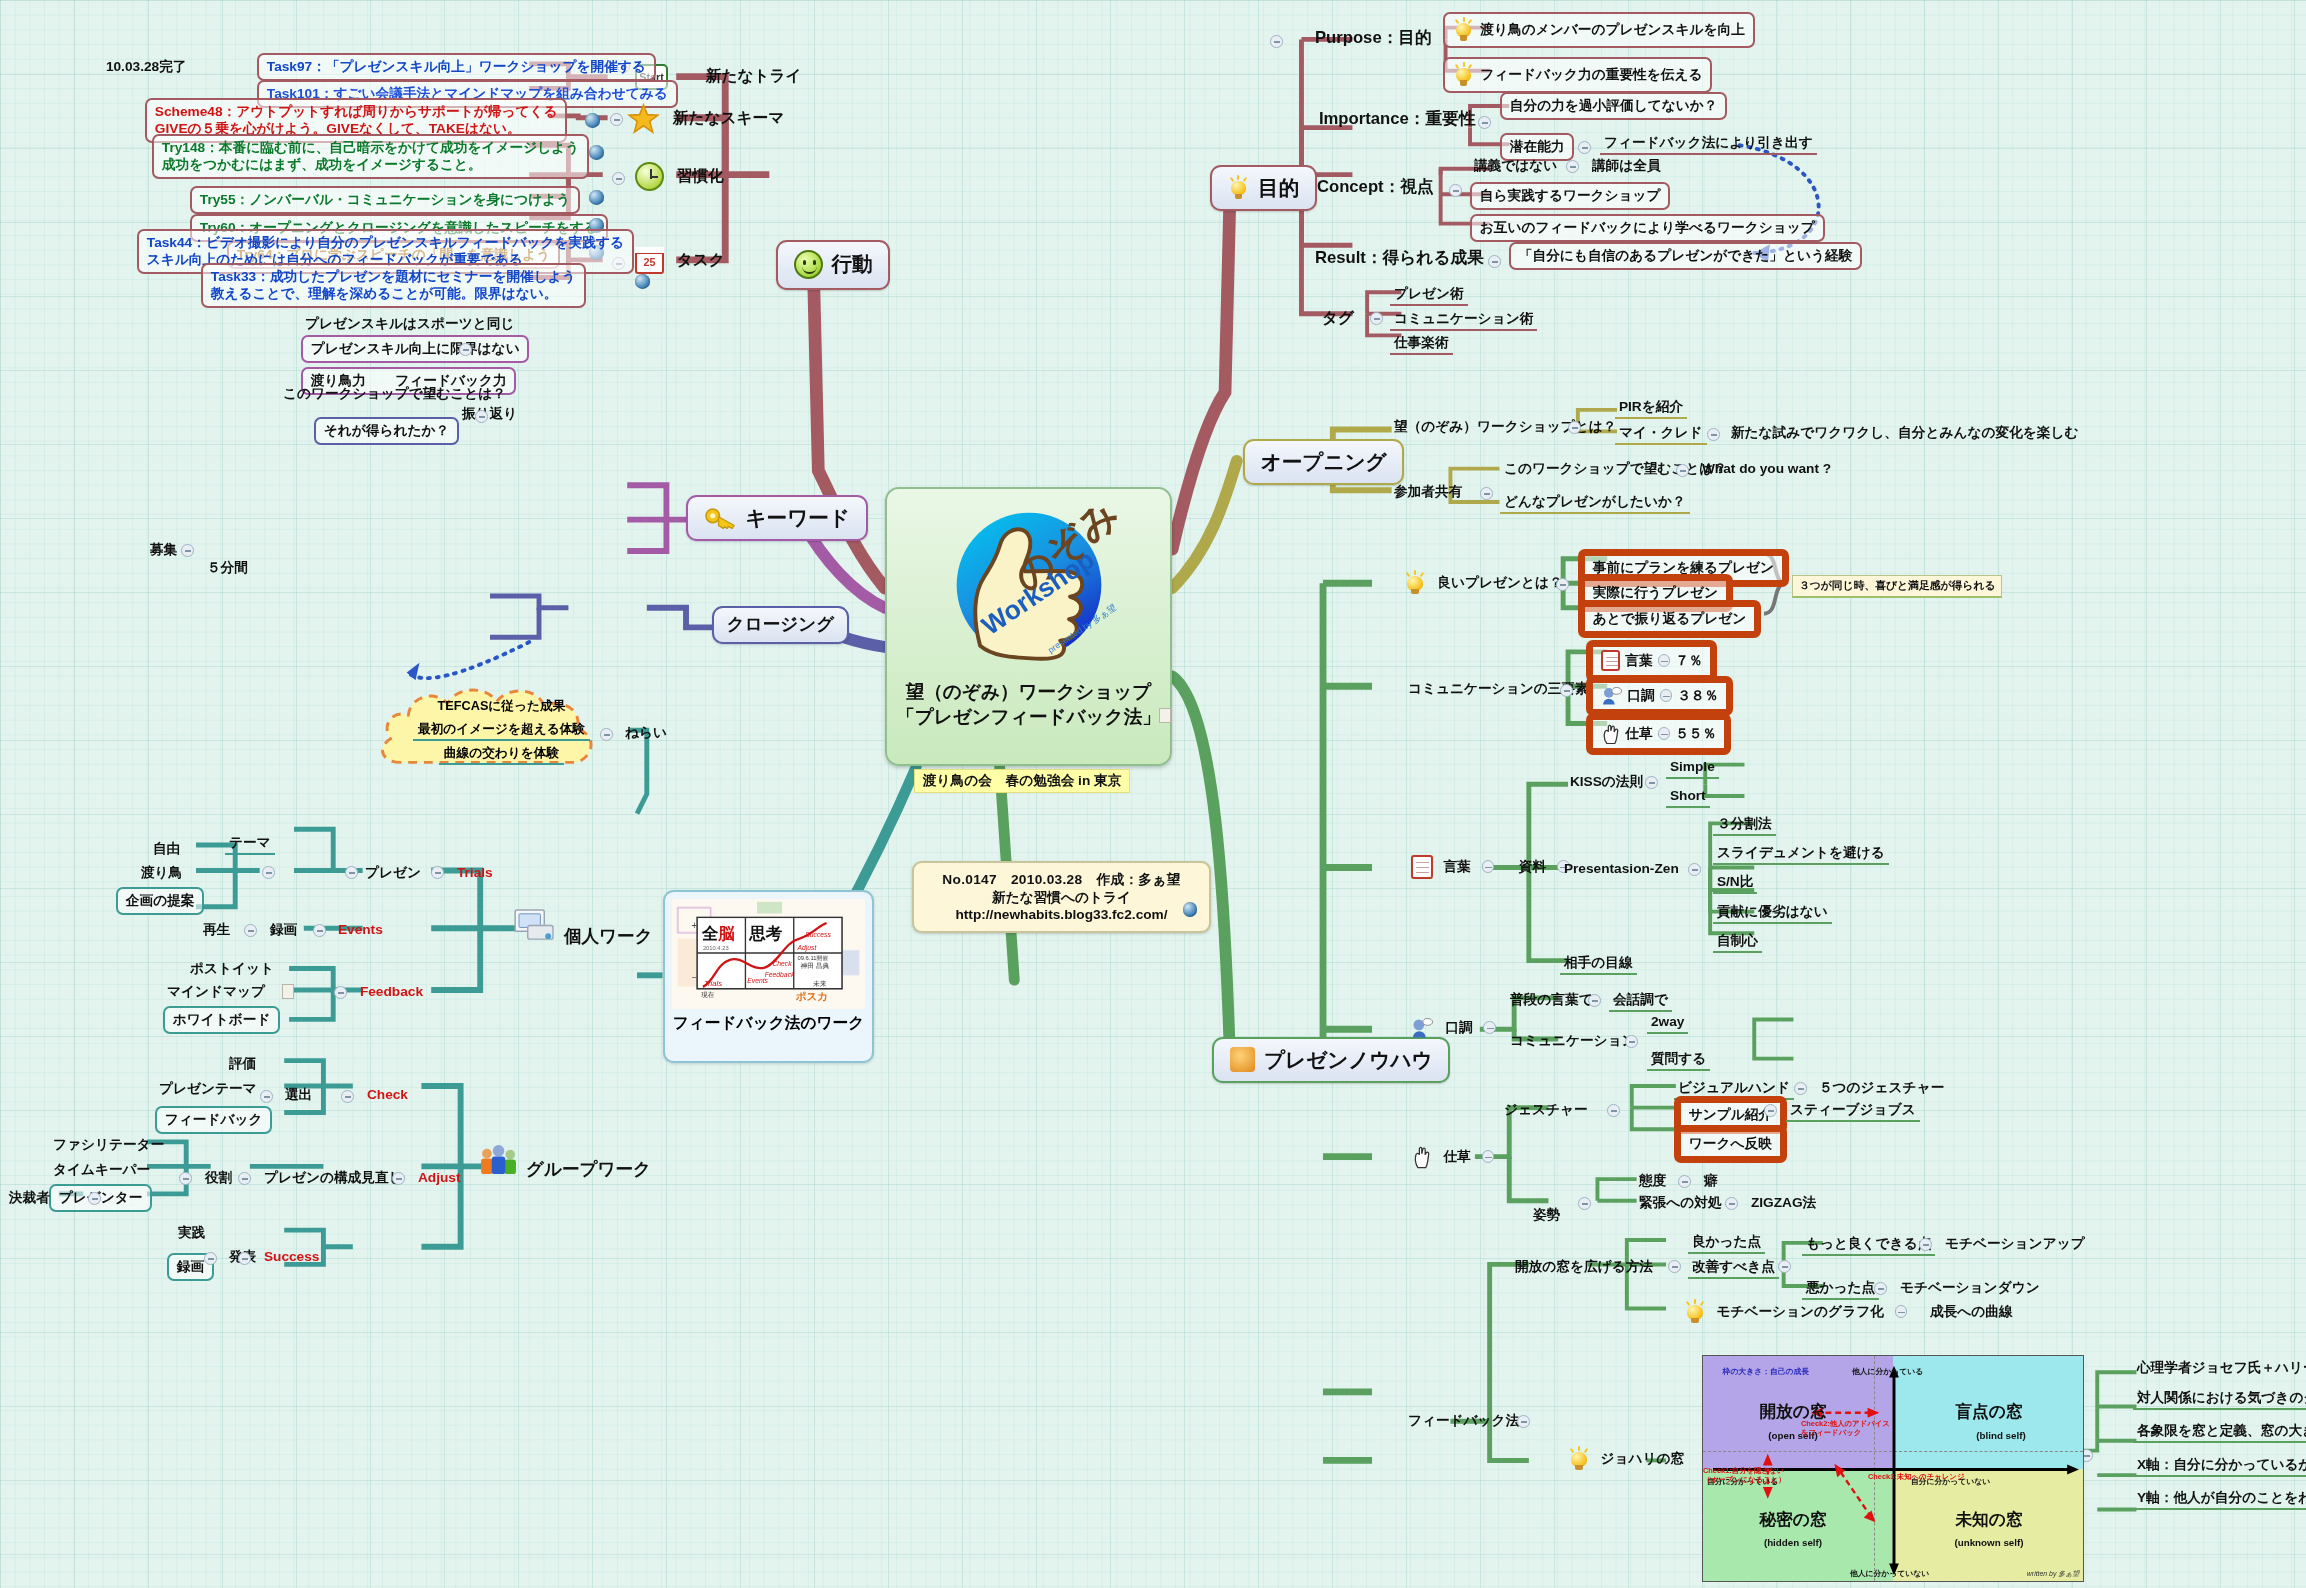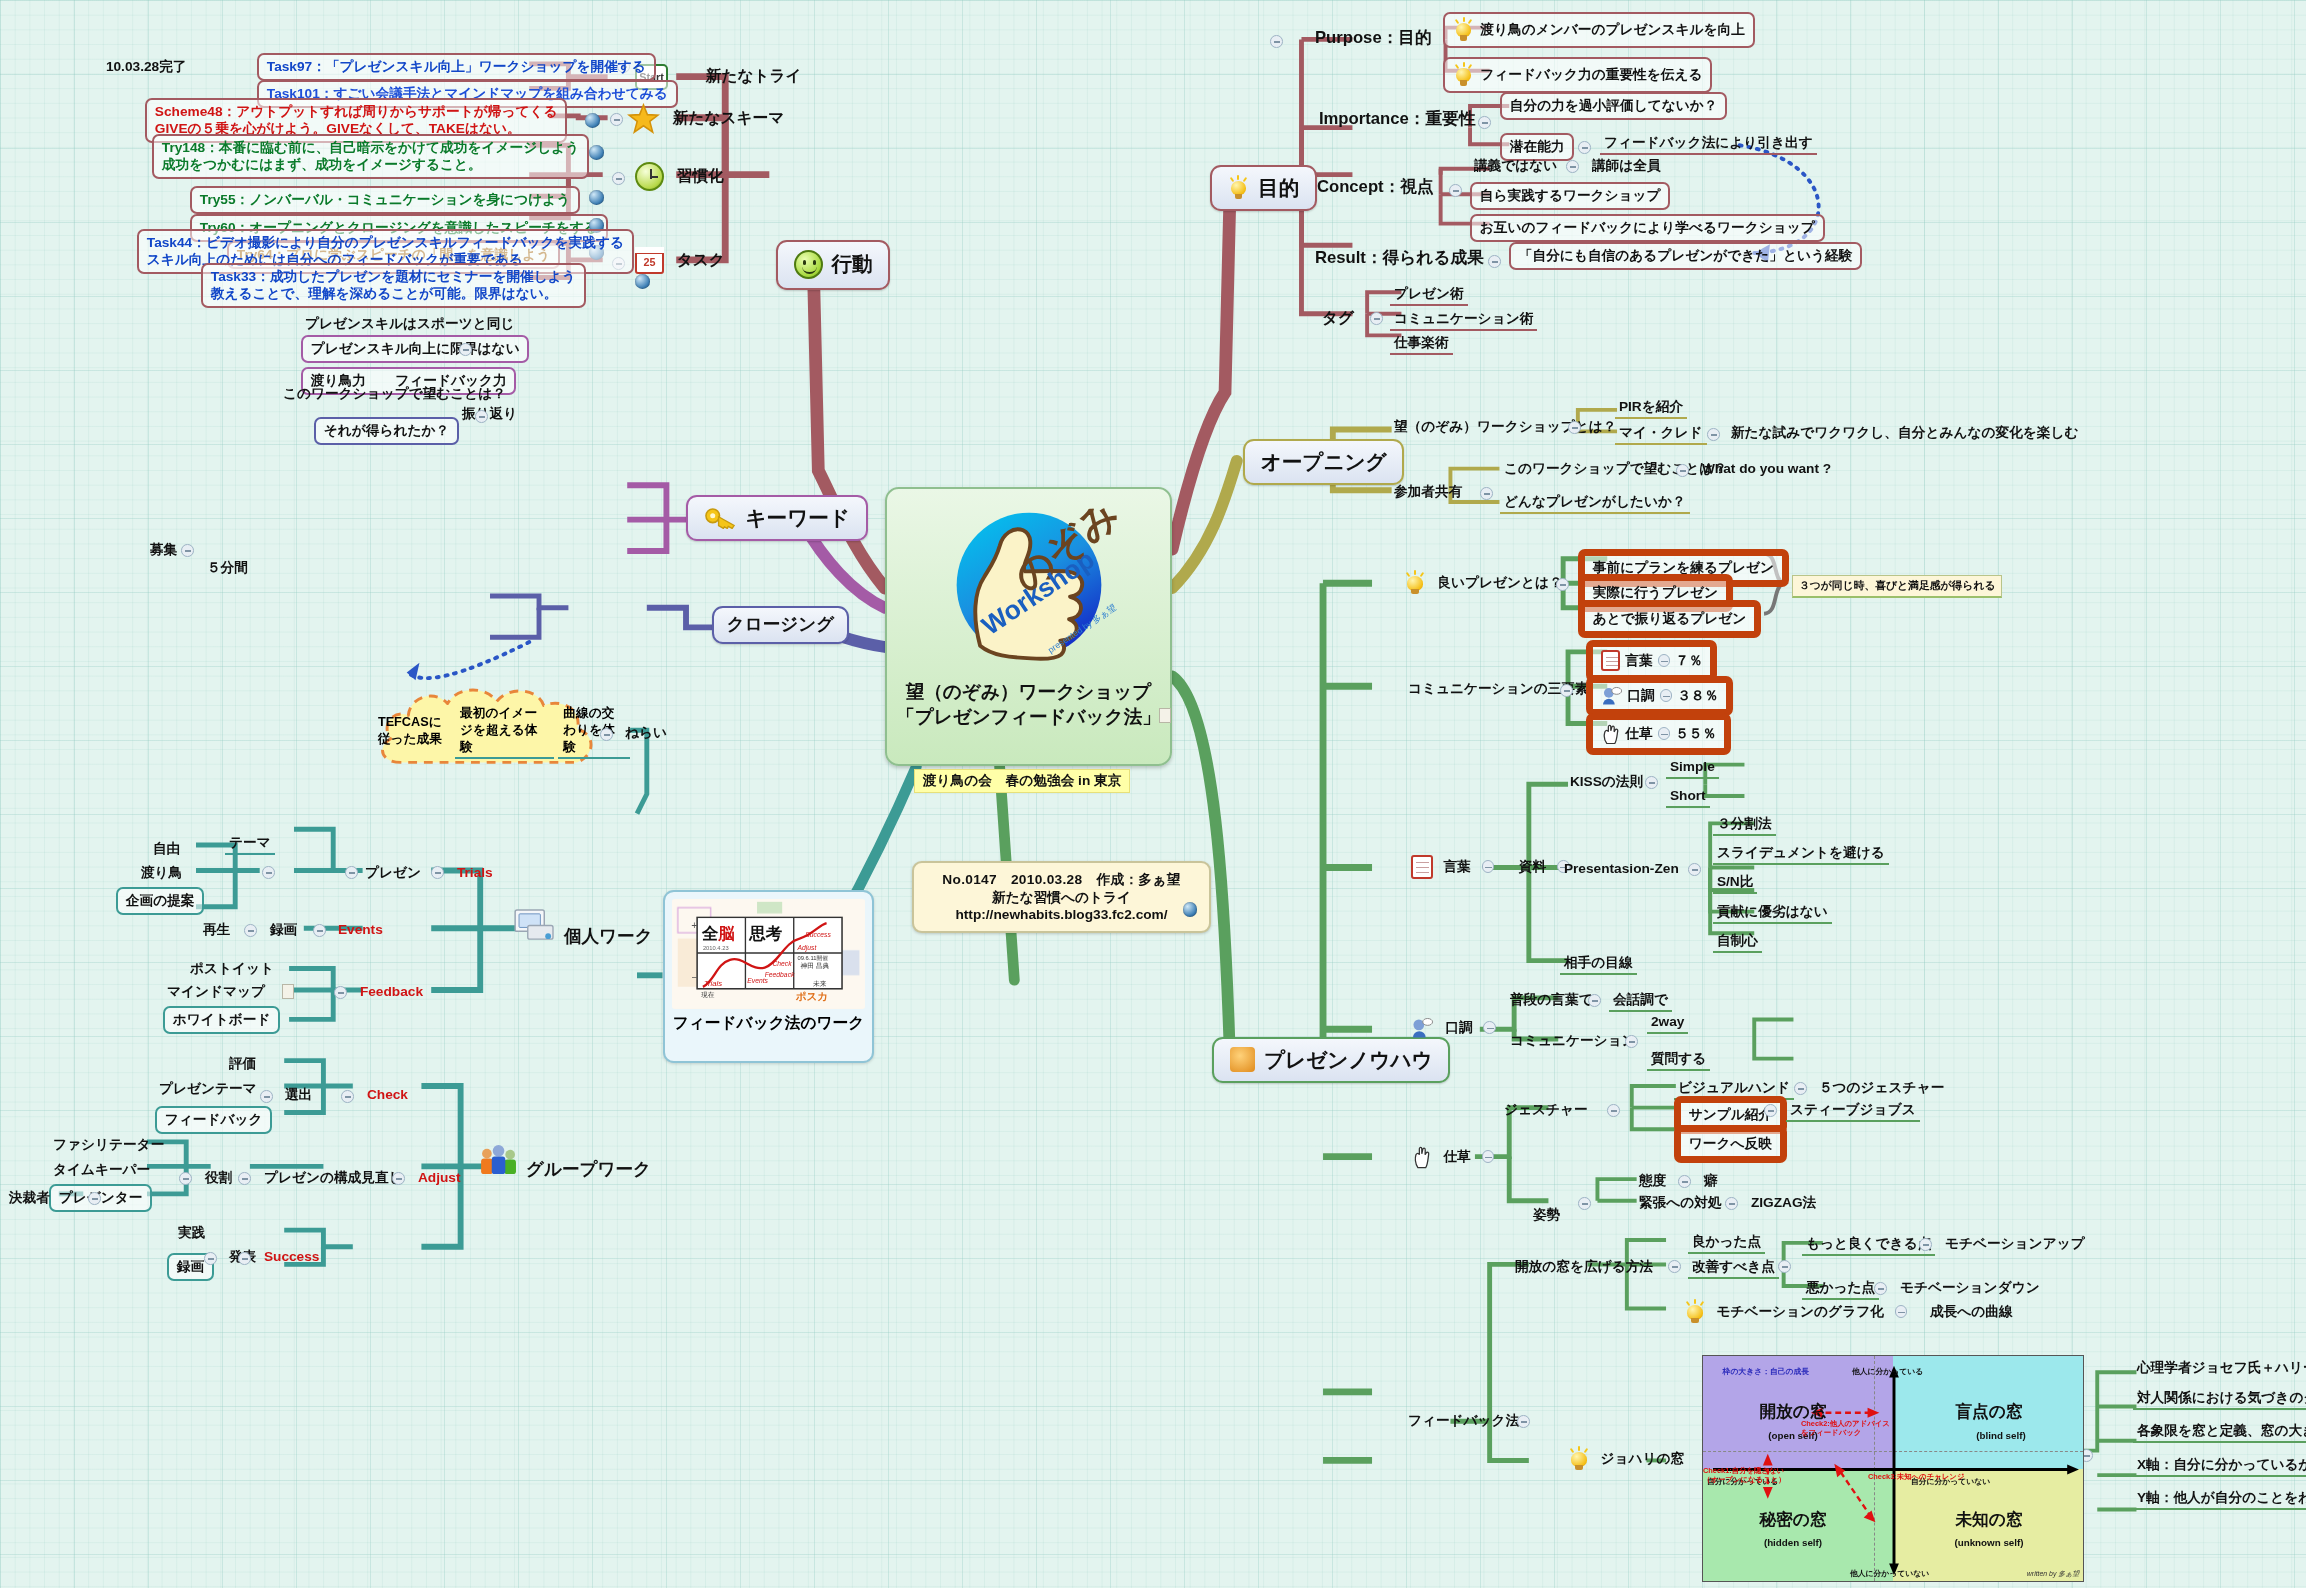--- a/index.html
+++ b/index.html
@@ -80,21 +80,21 @@
     padding:7.8px 9.8px 8.8px 9.8px; font-size:13.7px; font-weight:bold; color:#111; text-align:center;
     box-shadow:0 1px 2.9px rgba(0,0,0,.18);
   }
   #infobox .l1{ letter-spacing:0.3px; }
   #infobox .l3{ font-size:13.7px; }
 
   
   #cloud{
     position:absolute; left:373px; top:676px; width:257px; height:110px;
   }
-  #cloud .inner{ position:absolute; inset:0; display:flex; flex-direction:row; align-items:center; justify-content:center; gap:3.9px;}
+  #cloud .inner{ position:absolute; inset:0; display:flex; flex-direction:column; align-items:center; justify-content:center; gap:3.9px;}
   #cloud .cl{ font-size:12.7px; font-weight:bold; padding:1px 4.9px; }
 
   
   #fbwork{
     position:absolute; left:663px; top:890px; width:211px; height:173px;
     border:2px solid #8fc4d6; border-radius:10.8px; background:#eaf6fb;
     padding:6.9px; box-shadow:0 1px 2.9px rgba(0,0,0,.15);
   }
   #fbwork .cap{ text-align:center; font-size:15.7px; font-weight:bold; margin-top:3.9px;}
   .sketch{ width:100%; height:110px; border-radius:2.9px; position:relative; overflow:hidden; background:#fdf7ee;}

